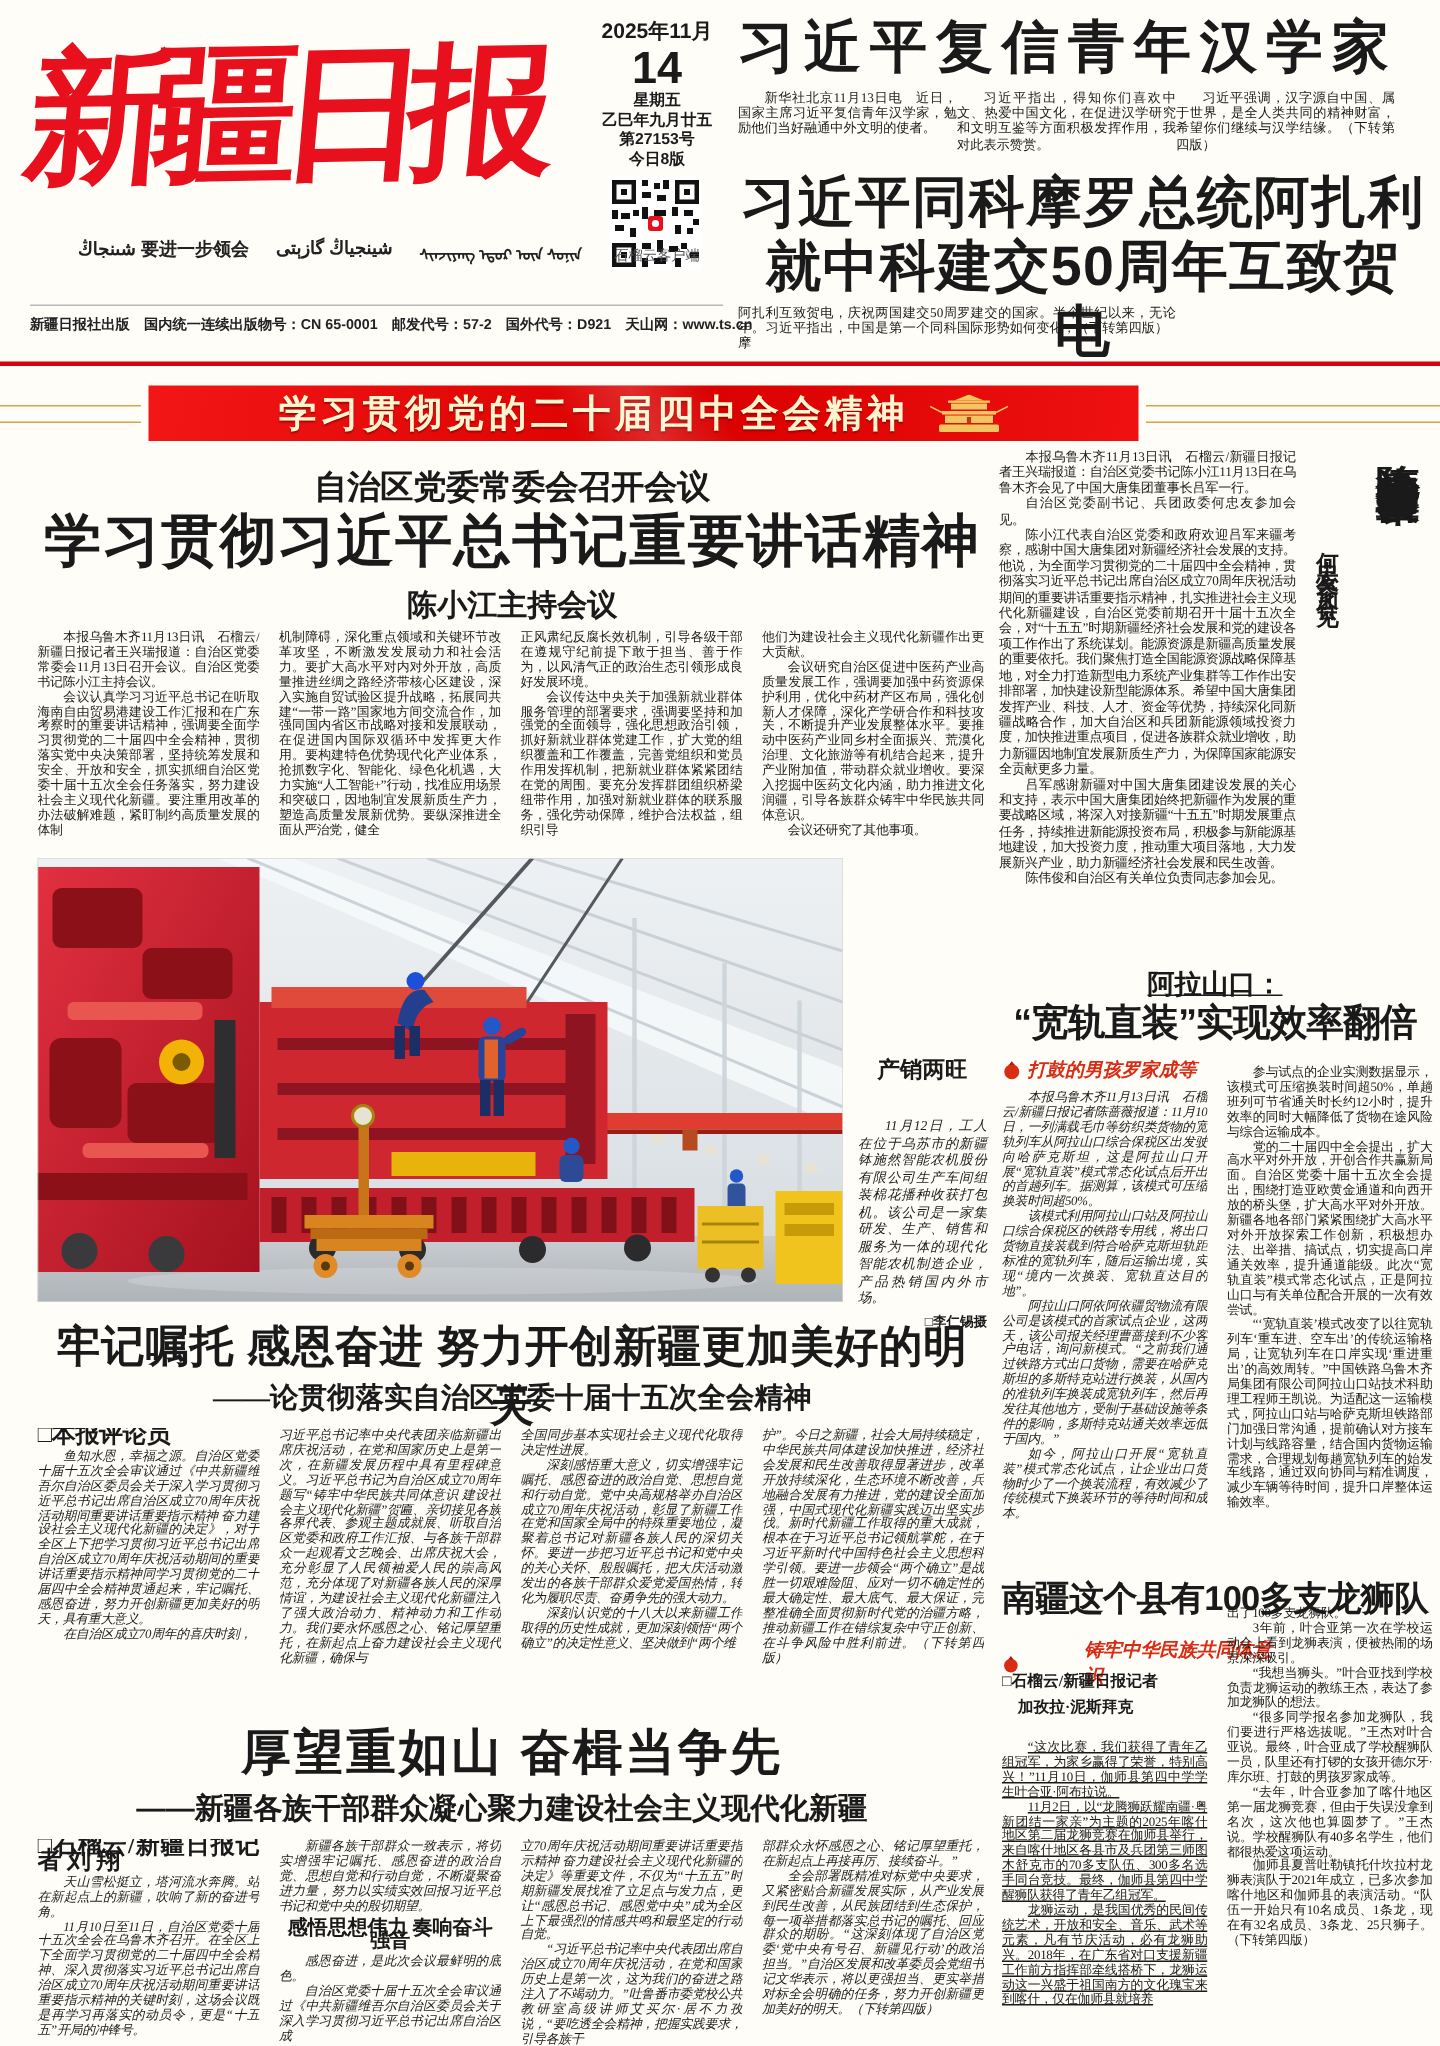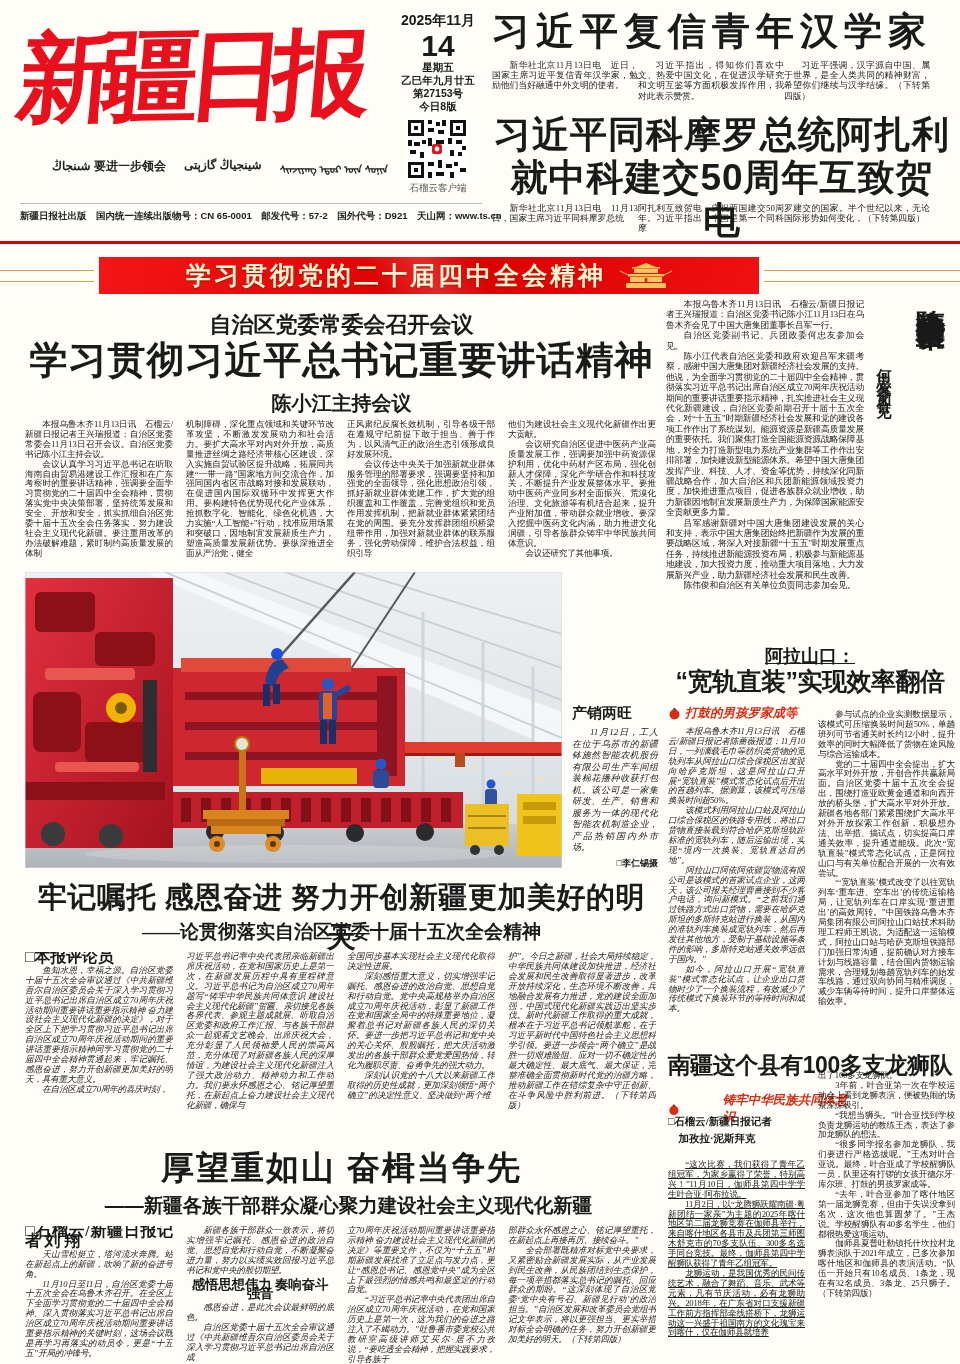--- a/index.html
+++ b/index.html
@@ -13,21 +13,21 @@
   .mast-title{left:18px;top:2px;width:376px;height:150px;font-family:"DejaVu Serif",serif;
       font-weight:900;font-size:97px;line-height:146px;color:#e8101c;letter-spacing:-12px;
       transform:skewX(-6deg) rotate(-1deg);white-space:nowrap;}
   .scripts{left:52px;top:158px;width:336px;display:flex;justify-content:space-between;
       font-size:12px;color:#222;font-weight:bold;}
   .datebox{left:394px;top:12px;width:88px;text-align:center;line-height:1.25;}
   .datebox .d1{font-size:14px;font-weight:900;}
   .datebox .d2{font-size:30px;font-weight:900;line-height:1.05;}
   .datebox .d3{font-size:10.5px;font-weight:bold;}
   .qr{left:406px;top:118px;}
-  .qr-cap{left:394px;top:182px;width:88px;text-align:center;font-size:9.5px;color:#555;}
+  .qr-cap{left:394px;top:164px;width:88px;text-align:center;font-size:9.5px;color:#555;}
   .mast-rule{left:20px;top:203px;width:462px;height:1px;background:#b9b9b9;}
   .publine{left:20px;top:210px;width:472px;font-size:9.5px;font-weight:bold;color:#222;white-space:nowrap;}
   .red-rule{left:0;top:241px;width:960px;height:3px;background:#d6000f;}
   
   .ts1-head{left:492px;top:6px;width:460px;font-size:38px;font-weight:900;letter-spacing:6px;white-space:nowrap;}
   .ts-cols{left:492px;width:460px;display:flex;}
   .ts-cols>div{width:146px;font-size:8.8px;line-height:10.2px;text-align:justify;
       font-family:"Liberation Serif",serif;text-indent:2em;overflow:hidden;}
   .ts-cols>div.cont{text-indent:0;}
   .ts2-head{left:492px;top:114px;width:460px;text-align:center;font-size:37px;line-height:1.16;
@@ -48,21 +48,21 @@
   .body-cols{display:flex;gap:13px;}
   .col{font-size:8.6px;line-height:9.9px;text-align:justify;overflow:hidden;
       font-family:"Liberation Serif",serif;letter-spacing:-.2px;}
   .col p{margin:0;text-indent:2em;}
   .col.cont p:first-child{text-indent:0;}
   .lead-cols{left:25px;top:420px;width:633px;height:151px;}
   .lead-cols .col{width:148px;height:151px;}
   
   .photo{left:25px;top:572px;width:537px;height:296px;}
   .cap{left:572px;top:704px;width:86px;}
-  .cap-title{font-size:15px;font-weight:900;margin-bottom:4px;}
+  .cap-title{font-size:15px;font-weight:900;text-align:center;margin-bottom:22px;}
   .cap-text{font-size:9px;line-height:11.5px;text-align:justify;}
   .cap-credit{font-size:9px;font-weight:bold;text-align:right;margin-top:3px;font-style:normal;}
   
   .datang-body{left:666px;top:299px;width:198px;height:344px;}
   .datang-body.col{font-size:8.8px;line-height:10.4px;}
   .v-sub{left:869px;top:356px;height:300px;width:24px;writing-mode:vertical-rl;
       font-size:15px;font-weight:900;letter-spacing:6px;}
   .v-title{left:920px;top:294px;height:352px;width:32px;writing-mode:vertical-rl;
       font-size:19.5px;font-weight:900;letter-spacing:1.5px;transform:scaleX(1.5);
       transform-origin:100% 50%;white-space:nowrap;}
@@ -81,21 +81,21 @@
   .ls-c2{left:818px;top:1071px;width:137px;height:293px;}
   
   .ed-head{left:25px;top:878px;width:633px;font-size:29px;font-weight:900;letter-spacing:.5px;}
   .ed-sub{left:25px;top:919px;width:633px;font-size:19px;font-weight:bold;}
   .ed-cols{left:25px;top:952px;width:633px;height:186px;}
   .ed-cols .col{width:148px;height:186px;font-style:italic;}
   .byline{font-size:16px;font-weight:bold;font-style:normal;margin-bottom:4px;
       font-family:"Liberation Serif",serif;}
   
   .hw-head{left:25px;top:1146px;width:633px;font-size:33px;font-weight:900;letter-spacing:2px;}
-  .hw-sub{left:32px;top:1192px;width:633px;font-size:19.5px;font-weight:bold;}
+  .hw-sub{left:18px;top:1192px;width:633px;font-size:19.5px;font-weight:bold;}
   .hw-cols{left:25px;top:1226px;width:633px;height:138px;}
   .hw-cols .col{width:148px;height:138px;font-style:italic;}
   .subhead{font-size:13.5px;font-weight:900;font-style:normal;text-align:center;
       margin:4px 0;font-family:"Liberation Sans",sans-serif;}
 </style>
 </head>
 <body>
 
 <div class="page">
 
@@ -173,21 +173,20 @@
   <div class="abs ts-cols" style="top:60px;height:52px;">
     <div>新华社北京11月13日电　近日，国家主席习近平复信青年汉学家，勉励他们当好融通中外文明的使者。</div>
     <div>习近平指出，得知你们喜欢中文、热爱中国文化，在促进汉学研究和文明互鉴等方面积极发挥作用，我对此表示赞赏。</div>
     <div>习近平强调，汉字源自中国、属于世界，是全人类共同的精神财富，希望你们继续与汉学结缘。（下转第四版）</div>
   </div>
   <div class="abs ts2-head">
     <div>习近平同科摩罗总统阿扎利</div>
     <div>就中科建交50周年互致贺电</div>
   </div>
   <div class="abs ts-cols" style="top:203px;height:36px;">
-    <div>新华社北京11月13日电　11月13日，国家主席习近平同科摩罗总统</div>
     <div class="cont">阿扎利互致贺电，庆祝两国建交50周年。习近平指出，中国是第一个同科摩</div>
     <div class="cont">罗建交的国家。半个世纪以来，无论国际形势如何变化，（下转第四版）</div>
   </div>
 
   <div class="abs goldline" style="left:0;top:270px;width:94px;"></div>
   <div class="abs banner">
     <span class="banner-text">学习贯彻党的二十届四中全会精神</span>
     <svg width="52" height="26" viewBox="0 0 52 26" style="position:relative;z-index:1;">
       <g fill="#f3c55f">
         <rect x="6" y="20" width="40" height="5" rx="1"></rect>
@@ -449,21 +448,21 @@
     </svg>
     <span>铸牢中华民族共同体意识</span>
   </div>
   <div class="abs ls-byline">
     <div>□石榴云/新疆日报记者</div>
     <div>　加孜拉·泥斯拜克</div>
   </div>
   <div class="abs col ls-c1">
       <p>“这次比赛，我们获得了青年乙组冠军，为家乡赢得了荣誉，特别高兴！”11月10日，伽师县第四中学学生叶合亚·阿布拉说。</p>
       <p>11月2日，以“龙腾狮跃耀南疆·粤新团结一家亲”为主题的2025年喀什地区第二届龙狮竞赛在伽师县举行，来自喀什地区各县市及兵团第三师图木舒克市的70多支队伍、300多名选手同台竞技。最终，伽师县第四中学醒狮队获得了青年乙组冠军。</p>
-      <p>龙狮运动，是我国优秀的民间传统艺术，融合了舞蹈、音乐、武术等元素，凡有节庆活动，必有龙狮助兴。2018年，在广东省对口支援新疆工作前方指挥部牵线搭桥下，龙狮运动这一兴盛于祖国南方的文化瑰宝来到喀什，仅在伽师县就培养</p>
+      <p>龙狮运动，是我国优秀的民间传统艺术，开放和安全、音乐、武术等元素，凡有节庆活动，必有龙狮助兴。2018年，在广东省对口支援新疆工作前方指挥部牵线搭桥下，龙狮运动这一兴盛于祖国南方的文化瑰宝来到喀什，仅在伽师县就培养</p>
     </div>
   <div class="abs col cont ls-c2">
       <p>出了100多支龙狮队。</p>
       <p>3年前，叶合亚第一次在学校运动会上看到龙狮表演，便被热闹的场景深深吸引。</p>
       <p>“我想当狮头。”叶合亚找到学校负责龙狮运动的教练王杰，表达了参加龙狮队的想法。</p>
       <p>“很多同学报名参加龙狮队，我们要进行严格选拔呢。”王杰对叶合亚说。最终，叶合亚成了学校醒狮队一员，队里还有打锣的女孩开德尔牙·库尔班、打鼓的男孩罗家成等。</p>
       <p>“去年，叶合亚参加了喀什地区第一届龙狮竞赛，但由于失误没拿到名次，这次他也算圆梦了。”王杰说。学校醒狮队有40多名学生，他们都很热爱这项运动。</p>
       <p>伽师县夏普吐勒镇托什坎拉村龙狮表演队于2021年成立，已多次参加喀什地区和伽师县的表演活动。“队伍一开始只有10名成员、1条龙，现在有32名成员、3条龙、25只狮子。（下转第四版）</p>
     </div>
 

